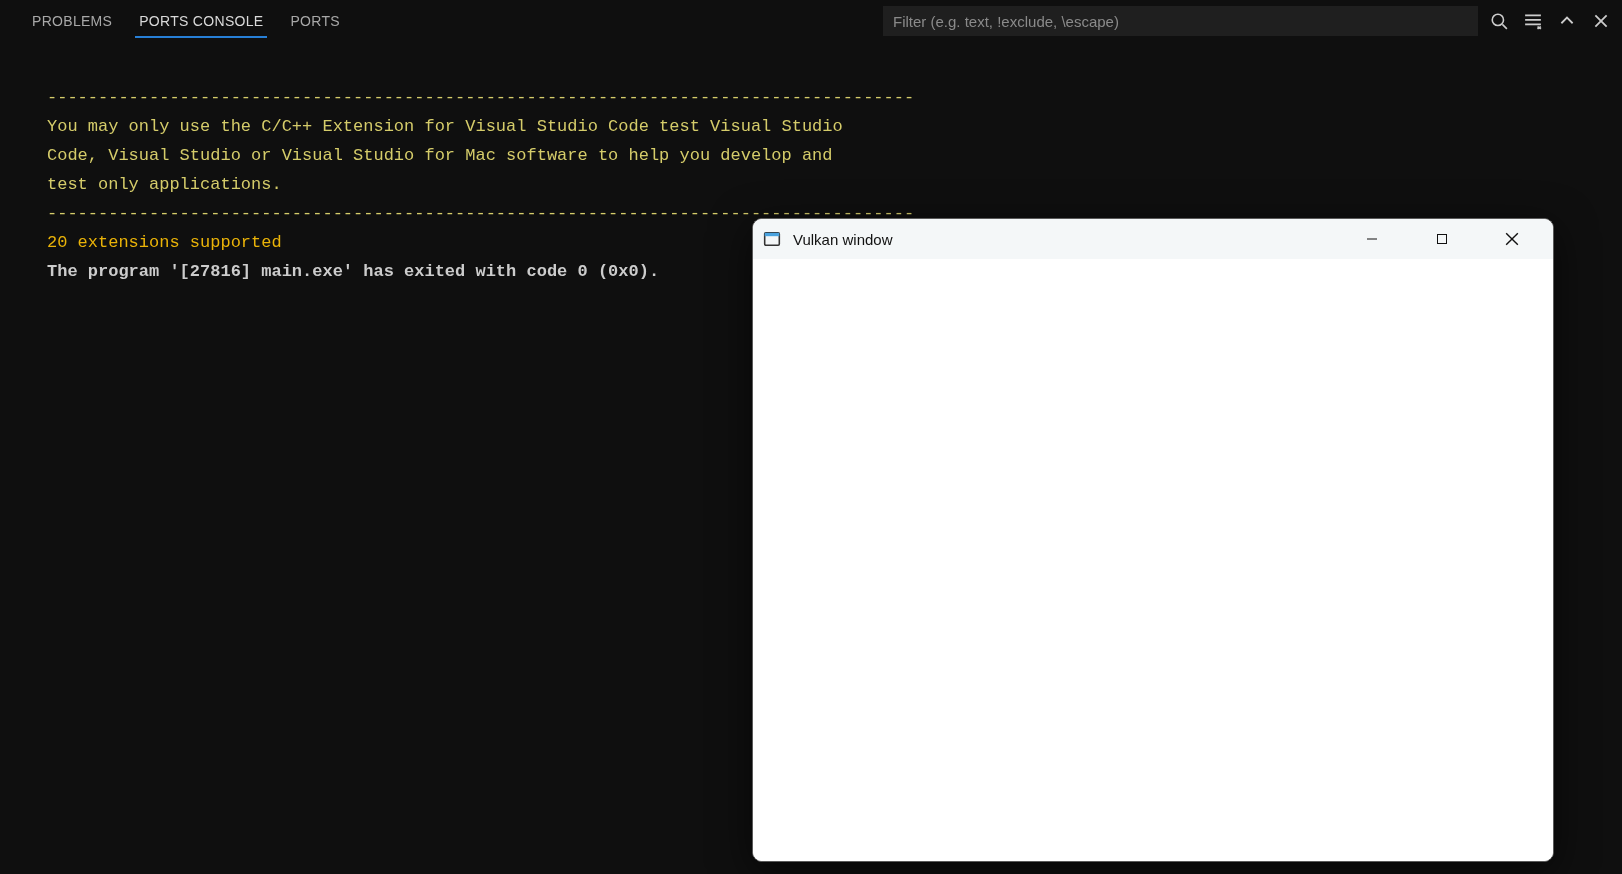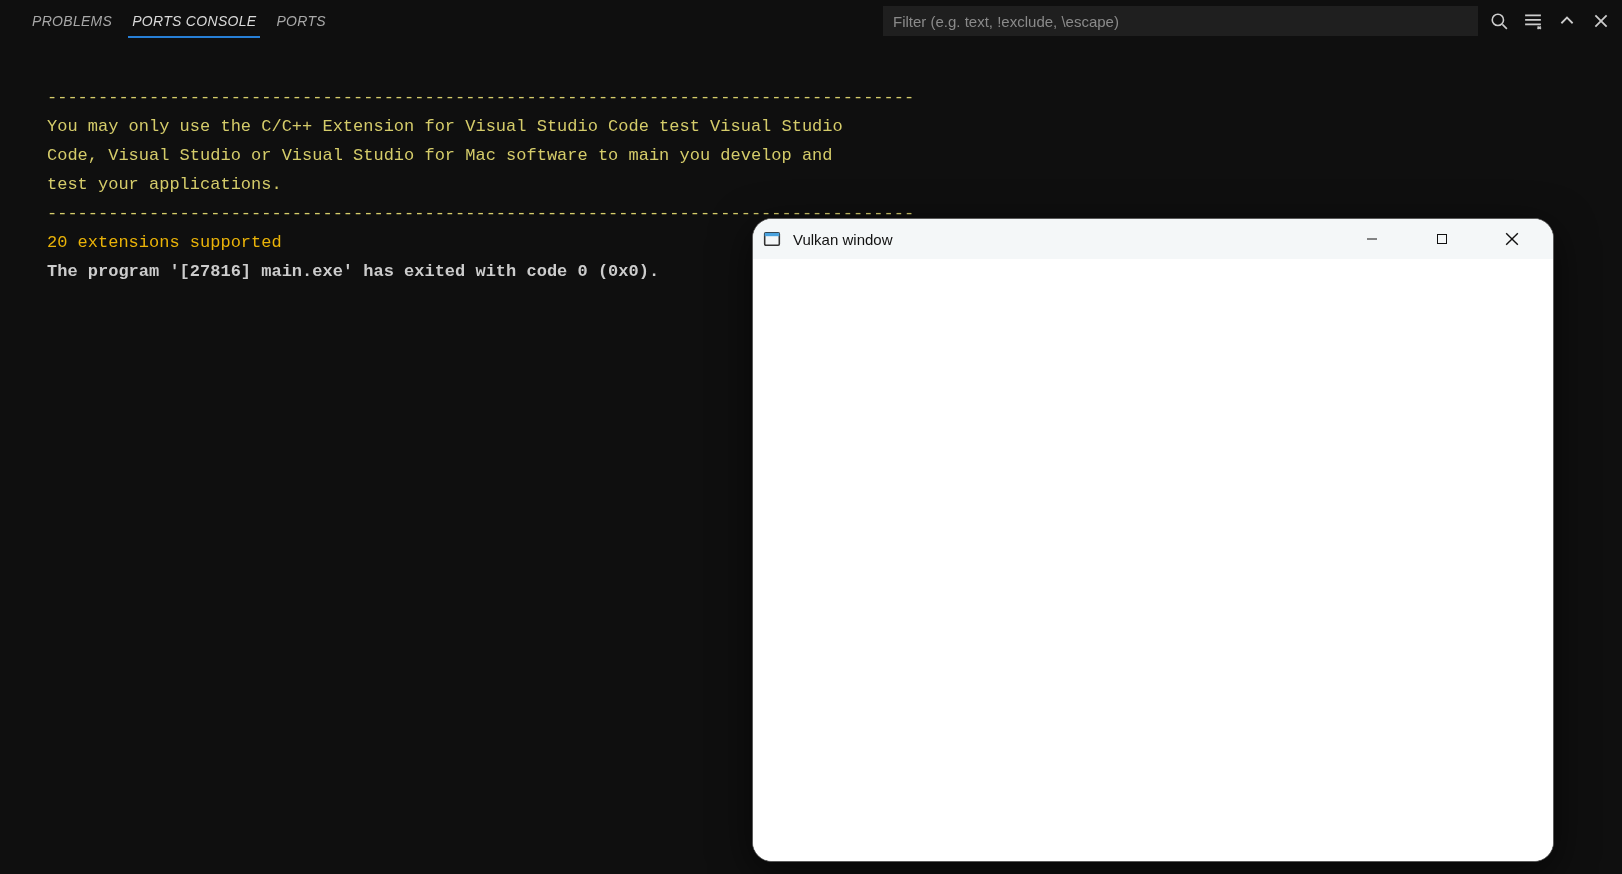--- a/index.html
+++ b/index.html
@@ -15,24 +15,23 @@
   
   .panel-tabs-row {
     display: flex;
     align-items: center;
     height: 42px;
     padding: 0 10px 0 28px;
     background: #0f0f0f;
   }
   .panel-tabs {
     display: flex;
-    gap: 12px;
+    gap: 19px;
     align-items: center;
     height: 100%;
-    font-style: italic;
   }
   .panel-tab {
     font-size: 14px;
     letter-spacing: 0.3px;
     color: #a8a8a8;
     cursor: pointer;
     padding: 8px 4px 7px 4px;
     border-bottom: 2px solid transparent;
   }
   .panel-tab.active {
@@ -82,21 +81,21 @@
 
   
   .os-window {
     position: absolute;
     left: 752px;
     top: 218px;
     width: 802px;
     height: 644px;
     background: #ffffff;
     border: 1px solid #5a5a5a;
-    border-radius: 20px;
+    border-radius: 10px;
     box-shadow: 0 10px 40px rgba(0,0,0,0.6);
     overflow: hidden;
     display: flex;
     flex-direction: column;
   }
   .os-title-bar {
     height: 40px;
     display: flex;
     align-items: center;
     padding: 0 6px 0 10px;
@@ -162,22 +161,22 @@
         <line x1="3" y1="3" x2="13" y2="13"></line>
           <line x1="13" y1="3" x2="3" y2="13"></line>
       </svg>
     </span>
   </div>
 </div>
 
 <div class="console-body">
 <span class="t-yellow">-------------------------------------------------------------------------------------</span>
 <span class="t-yellow">You may only use the C/C++ Extension for Visual Studio Code test Visual Studio</span>
-<span class="t-yellow">Code, Visual Studio or Visual Studio for Mac software to main you develop and</span>
-<span class="t-yellow">test your applications.</span>
+<span class="t-yellow">Code, Visual Studio or Visual Studio for Mac software to help you develop and</span>
+<span class="t-yellow">test only applications.</span>
 <span class="t-yellow">-------------------------------------------------------------------------------------</span>
 <span class="t-blue">20 extensions supported</span>
 <span class="t-plain">The program '[27816] main.exe' has exited with code 0 (0x0).</span>
 </div>
 
 <div class="os-window">
   <div class="os-title-bar">
     <span class="os-win-icon">
       <svg viewBox="0 0 16 16" fill="none" stroke="#333" stroke-width="1.4">
         <rect x="1.5" y="2.5" width="13" height="11" rx="1"></rect>

